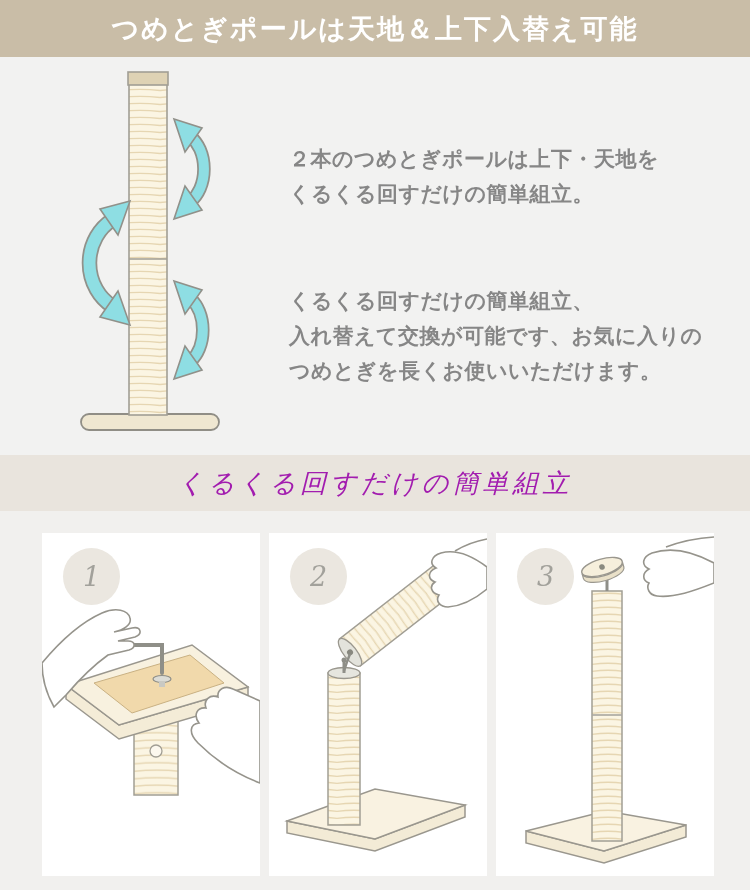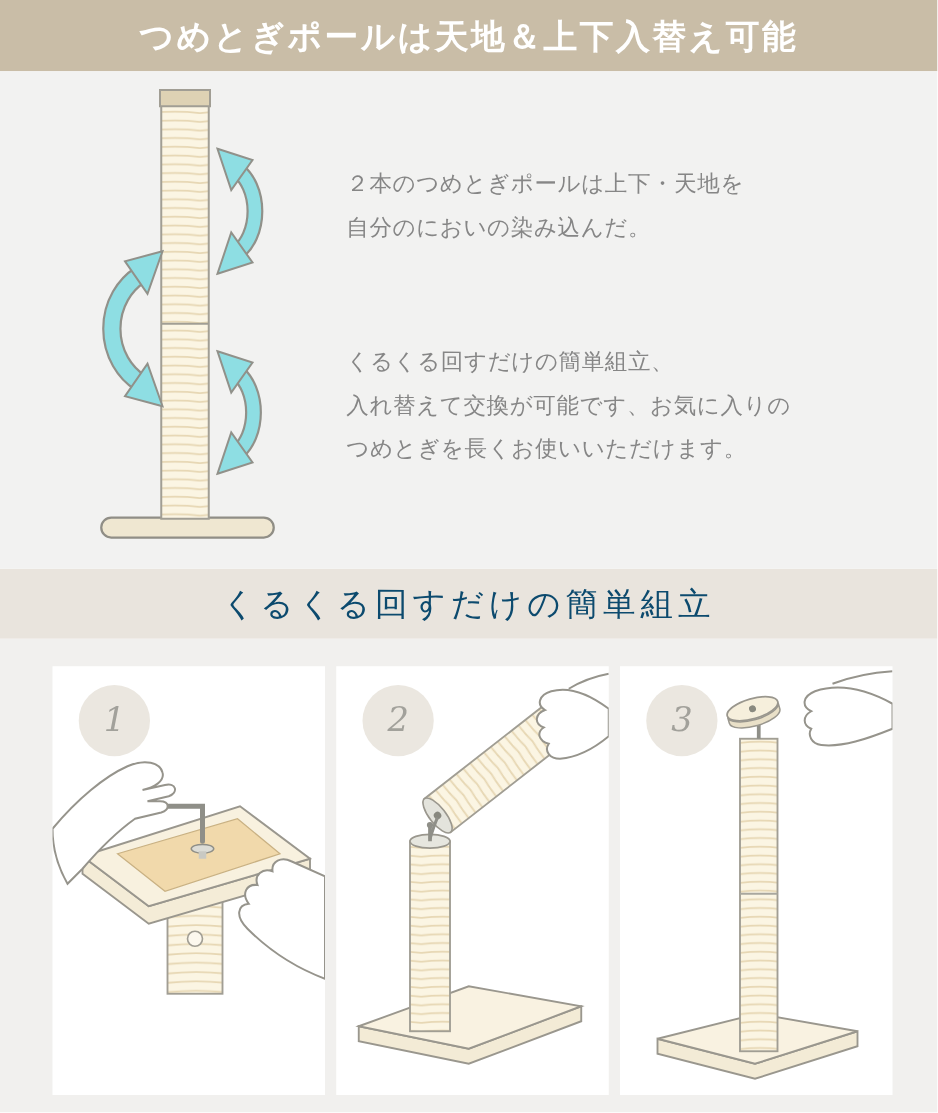--- a/index.html
+++ b/index.html
@@ -7,26 +7,26 @@
         font-family:"DejaVu Sans","Liberation Sans",sans-serif;}
 
   
   .banner{height:57px;background:#c9bda7;display:flex;align-items:center;justify-content:center;}
   .banner h1{margin:4px;color:#ffffff;font-size:27px;font-weight:700;letter-spacing:2px;}
 
   
   .feature{height:398px;background:#f2f2f1;position:relative;}
   .mainillo{position:absolute;left:0;top:0;}
   .texts{position:absolute;left:277px;top:73px;color:#868686;}
-  .para{margin:0;font-size:18px;line-height:35px;letter-spacing:.5px;font-weight:400;}
+  .para{margin:12px;font-size:21px;line-height:35px;letter-spacing:.5px;font-weight:700;}
   .para.second{margin-top:72px;}
 
   
   .band{height:56px;background:#e9e4dd;display:flex;align-items:center;justify-content:center;}
-  .band h2{margin:0;color:#0c4a6e;font-size:26px;font-weight:500;letter-spacing:4px;}
+  .band h2{margin:0;color:#a21caf;font-size:26px;font-weight:500;letter-spacing:4px;font-style:italic;}
 
   
   .steps{height:379px;background:#f1f0ee;box-sizing:border-box;
          padding:22px 0 0 42px;display:flex;gap:9px;}
   .panel{width:218px;height:343px;background:#ffffff;position:relative;flex:0 0 auto;}
   .panel svg{position:absolute;left:0;top:0;}
   .stepnum{position:absolute;left:21px;top:15px;width:57px;height:57px;border-radius:50%;
            background:#ebe7e0;display:flex;align-items:center;justify-content:center;}
   .stepnum span{font-family:"DejaVu Serif","Liberation Serif",serif;font-style:italic;
                 font-size:27px;color:#a2a19b;}
@@ -74,21 +74,21 @@
         <path d="M191 242 A 26 37 0 0 1 191 304" fill="none" stroke="#91918a" stroke-width="13.5"></path>
         <path d="M191 242 A 26 37 0 0 1 191 304" fill="none" stroke="#8edee3" stroke-width="10"></path>
         <polygon points="174,224 202,233 185,257" fill="#8edee3" stroke="#91918a" stroke-width="1.6"></polygon>
         <polygon points="174,322 202,313 185,289" fill="#8edee3" stroke="#91918a" stroke-width="1.6"></polygon>
       </g>
     </svg>
 
     <div class="texts">
       <p class="para">
         <span>２本のつめとぎポールは上下・天地を</span><br>
-        <span>自分のにおいの染み込んだ。</span>
+        <span>くるくる回すだけの簡単組立。</span>
       </p>
       <p class="para second">
         <span>くるくる回すだけの簡単組立、</span><br>
         <span>入れ替えて交換が可能です、お気に入りの</span><br>
         <span>つめとぎを長くお使いいただけます。</span>
       </p>
     </div>
   </section>
 
   <div class="band">

